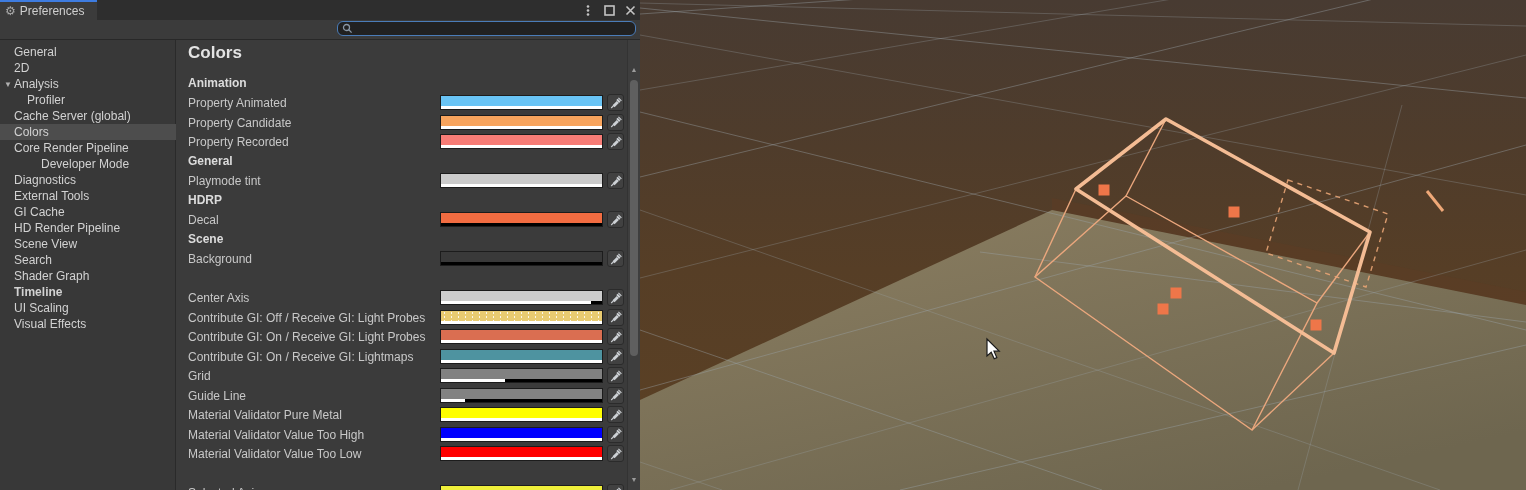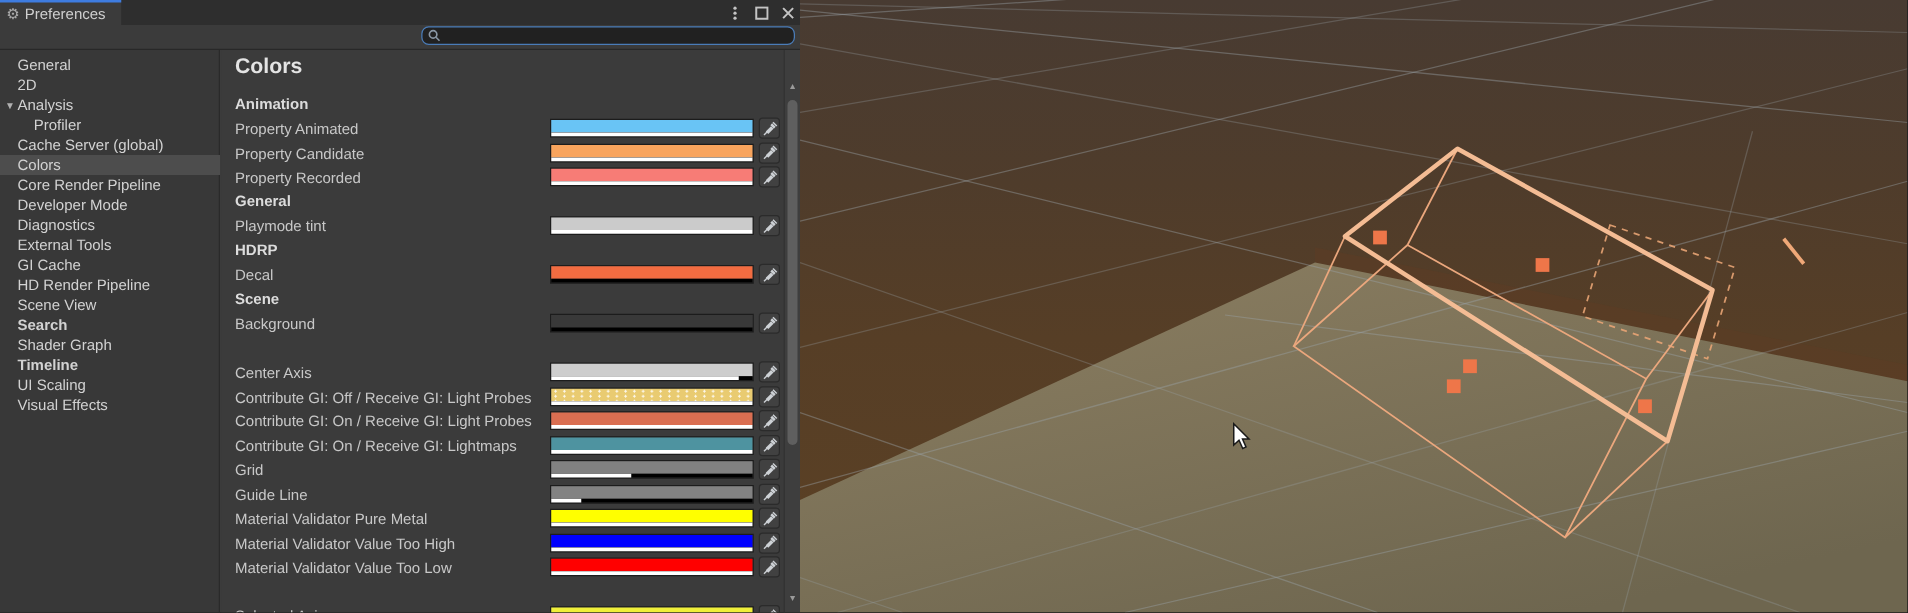--- a/index.html
+++ b/index.html
@@ -115,21 +115,21 @@
         <span style="margin-left: 1px;">Cache Server (global)</span>
       </div>
       <div class="side-item selected" style="top: 84px;">
         <span class="fold"></span>
         <span style="margin-left: 1px;">Colors</span>
       </div>
       <div class="side-item" style="top: 100px;">
         <span class="fold"></span>
         <span style="margin-left: 1px;">Core Render Pipeline</span>
       </div>
-      <div class="side-item" style="top: 116px;">
+      <div class="side-item" style="top: 116px; padding-left: 27px;">
         <span class="fold"></span>
         <span style="margin-left: 1px;">Developer Mode</span>
       </div>
       <div class="side-item" style="top: 132px;">
         <span class="fold"></span>
         <span style="margin-left: 1px;">Diagnostics</span>
       </div>
       <div class="side-item" style="top: 148px;">
         <span class="fold"></span>
         <span style="margin-left: 1px;">External Tools</span>
@@ -141,21 +141,21 @@
       <div class="side-item" style="top: 180px;">
         <span class="fold"></span>
         <span style="margin-left: 1px;">HD Render Pipeline</span>
       </div>
       <div class="side-item" style="top: 196px;">
         <span class="fold"></span>
         <span style="margin-left: 1px;">Scene View</span>
       </div>
       <div class="side-item" style="top: 212px;">
         <span class="fold"></span>
-        <span style="margin-left: 1px; font-weight: bold;">Search</span>
+        <span style="margin-left: 1px;">Search</span>
       </div>
       <div class="side-item" style="top: 228px;">
         <span class="fold"></span>
         <span style="margin-left: 1px;">Shader Graph</span>
       </div>
       <div class="side-item" style="top: 244px; font-weight: bold;">
         <span class="fold"></span>
         <span style="margin-left: 1px;">Timeline</span>
       </div>
       <div class="side-item" style="top: 260px;">

